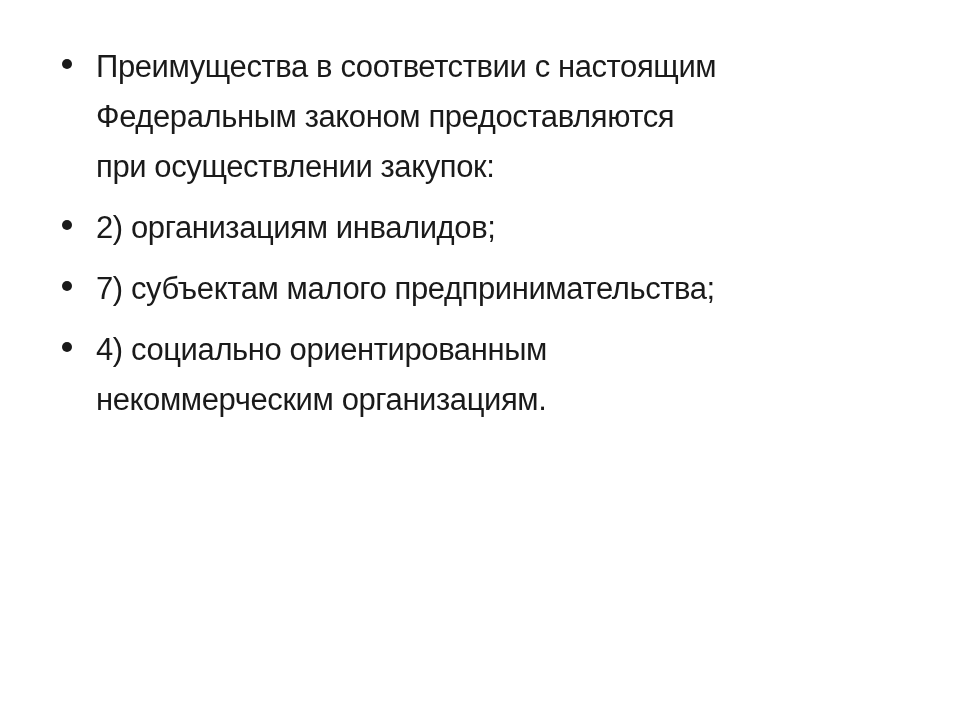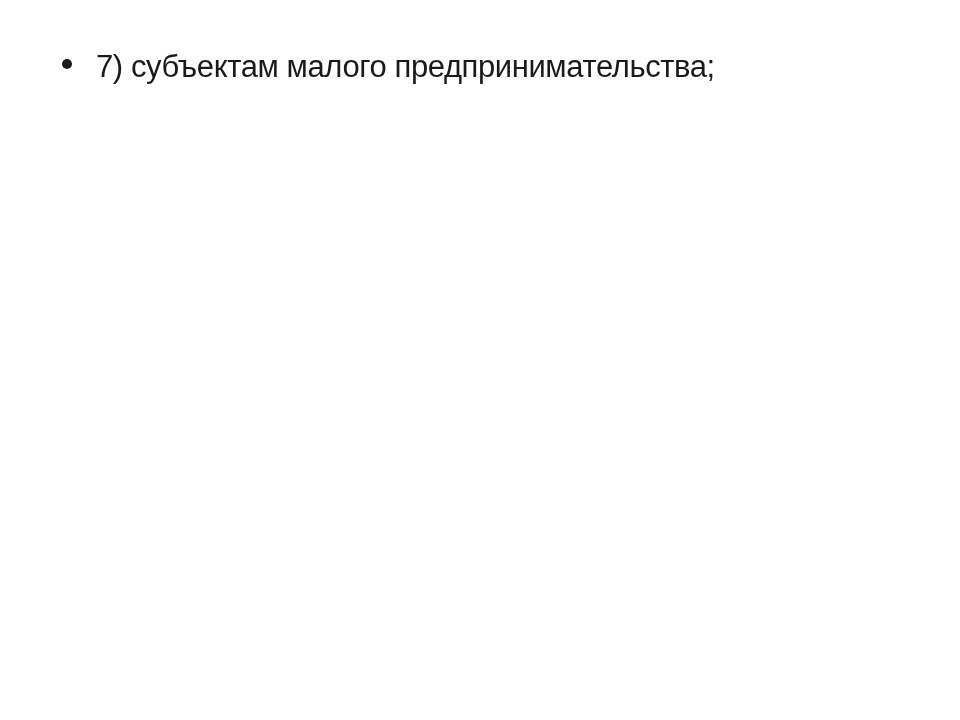--- a/index.html
+++ b/index.html
@@ -47,23 +47,38 @@
     white-space: pre-line; 
     max-width: 820px;
   }
 </style>
 </head>
 <body>
 
 <div class="slide">
   <div class="bullet-list">
 
+    <div class="bullet-item">
+      <span class="dot"></span>
+      <div class="bullet-text">Преимущества в соответствии с настоящим
+Федеральным законом предоставляются
+при осуществлении закупок:</div>
+    </div>
 
 
+    <div class="bullet-item">
+      <span class="dot"></span>
+      <div class="bullet-text">2) организациям инвалидов;</div>
+    </div>
 
     <div class="bullet-item">
       <span class="dot"></span>
       <div class="bullet-text">7) субъектам малого предпринимательства;</div>
     </div>
 
+    <div class="bullet-item">
+      <span class="dot"></span>
+      <div class="bullet-text">4) социально ориентированным
+некоммерческим организациям.</div>
+    </div>
 
   </div>
 </div>
 
 </body></html>

